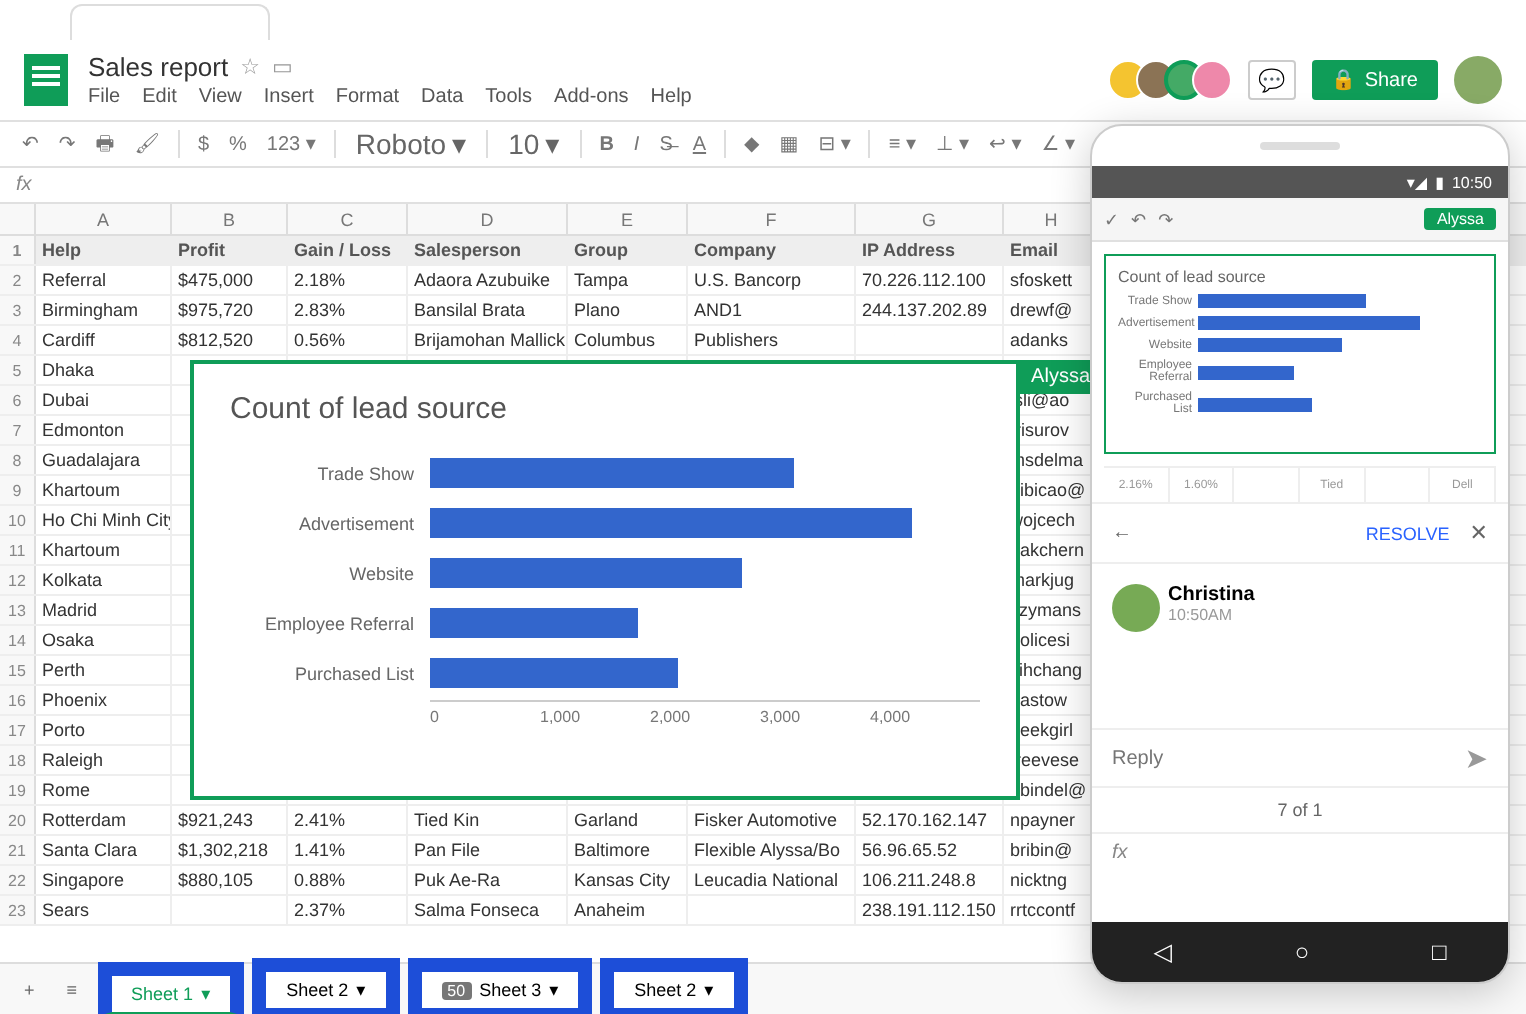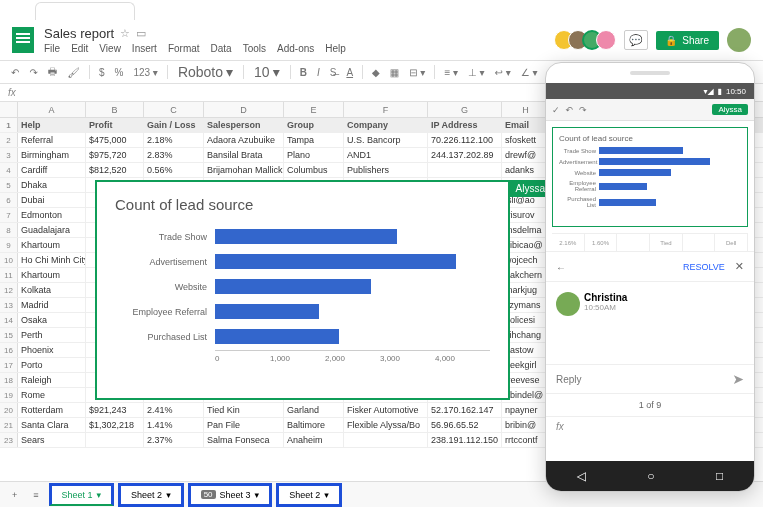--- a/index.html
+++ b/index.html
@@ -40,21 +40,21 @@
 .chart-tag{position:absolute;top:-2px;right:-45px;background:#0f9d58;color:#fff;font-size:10px;padding:3px 8px}
 .chart-title{font-size:15px;color:#555;margin-bottom:16px}
 .bars-area{display:flex;flex-direction:column;gap:10px;margin-left:8px}
 .bar-row{display:flex;align-items:center}
 .bar-label{width:92px;text-align:right;font-size:9px;color:#666;padding-right:8px}
 .bar{height:15px;background:#3366cc}
 .x-axis{display:flex;margin-left:100px;margin-top:6px;font-size:8px;color:#777;border-top:1px solid #ccc;padding-top:3px}
 .x-tick{width:60px;text-align:left}
 .sheet-tabs{position:absolute;bottom:0;left:0;right:0;height:26px;border-top:1px solid #ddd;background:#f8f8f8;display:flex;align-items:center;padding:0 6px;gap:4px;font-size:9px}
 .st-btn{padding:4px 6px;color:#666;cursor:pointer}
-.st-tab{padding:4px 10px;border:3px solid #1d4ed8;background:#fff;cursor:pointer;display:flex;align-items:center;gap:4px}
+.st-tab{padding:4px 10px;border:7px solid #1d4ed8;background:#fff;cursor:pointer;display:flex;align-items:flex-end;gap:4px}
 .st-tab.active{color:#0f9d58;border-bottom:2px solid #0f9d58}
 .num-badge{background:#777;color:#fff;border-radius:2px;padding:0 3px;font-size:8px}
 .phone{position:absolute;top:62px;right:8px;width:210px;height:430px;background:#fff;border:1px solid #ccc;border-radius:16px;box-shadow:0 4px 20px rgba(0,0,0,.2);overflow:hidden}
 .phone-speaker{width:40px;height:4px;background:#ddd;border-radius:2px;margin:8px auto}
 .status-bar{height:16px;background:#555;color:#fff;display:flex;justify-content:flex-end;align-items:center;padding:0 8px;font-size:8px;gap:4px}
 .phone-tb{height:22px;background:#f5f5f5;border-bottom:1px solid #e0e0e0;display:flex;align-items:center;padding:0 6px;gap:6px;font-size:9px;color:#777}
 .phone-tb .collab{margin-left:auto;background:#0f9d58;color:#fff;padding:1px 6px;font-size:8px;border-radius:2px}
 .mini-chart{margin:6px;border:1px solid #0f9d58;padding:6px;height:100px}
 .mini-title{font-size:8px;color:#666;margin-bottom:4px}
 .mini-bars{display:flex;flex-direction:column;gap:4px}
@@ -401,20 +401,31 @@
         <div class="cell cA">Santa Clara</div>
         <div class="cell cB">$1,302,218</div>
         <div class="cell cC">1.41%</div>
         <div class="cell cD">Pan File</div>
         <div class="cell cE">Baltimore</div>
         <div class="cell cF">Flexible Alyssa/Bo</div>
         <div class="cell cG">56.96.65.52</div>
         <div class="cell cH">bribin@</div>
       </div>
       <div class="row">
+        <div class="rownum">22</div>
+        <div class="cell cA">Singapore</div>
+        <div class="cell cB">$880,105</div>
+        <div class="cell cC">0.88%</div>
+        <div class="cell cD">Puk Ae-Ra</div>
+        <div class="cell cE">Kansas City</div>
+        <div class="cell cF">Leucadia National</div>
+        <div class="cell cG">106.211.248.8</div>
+        <div class="cell cH">nicktng</div>
+      </div>
+      <div class="row">
         <div class="rownum">23</div>
         <div class="cell cA">Sears</div>
         <div class="cell cB"></div>
         <div class="cell cC">2.37%</div>
         <div class="cell cD">Salma Fonseca</div>
         <div class="cell cE">Anaheim</div>
         <div class="cell cF"></div>
         <div class="cell cG">238.191.112.150</div>
         <div class="cell cH">rrtccontf</div>
       </div>
@@ -521,20 +532,20 @@
       <div>
         <div class="commenter-name">Christina</div>
         <div class="commenter-time">10:50AM</div>
       </div>
     </div>
   </div>
   <div class="reply-box">
     <input placeholder="Reply" style="">
     <span class="send">➤</span>
   </div>
-  <div class="pager">1 of 9</div>
+  <div class="pager">7 of 1</div>
   <div class="fx-mini">fx</div>
   <div class="nav-bar">
     <span>◁</span>
     <span>○</span>
     <span>□</span>
   </div>
 </div>
 
 </body></html>

